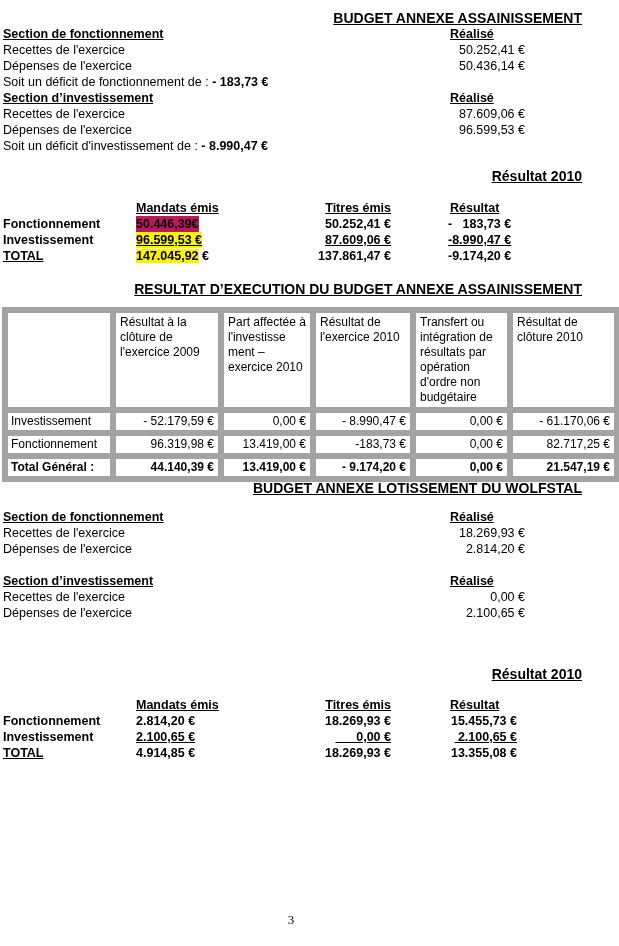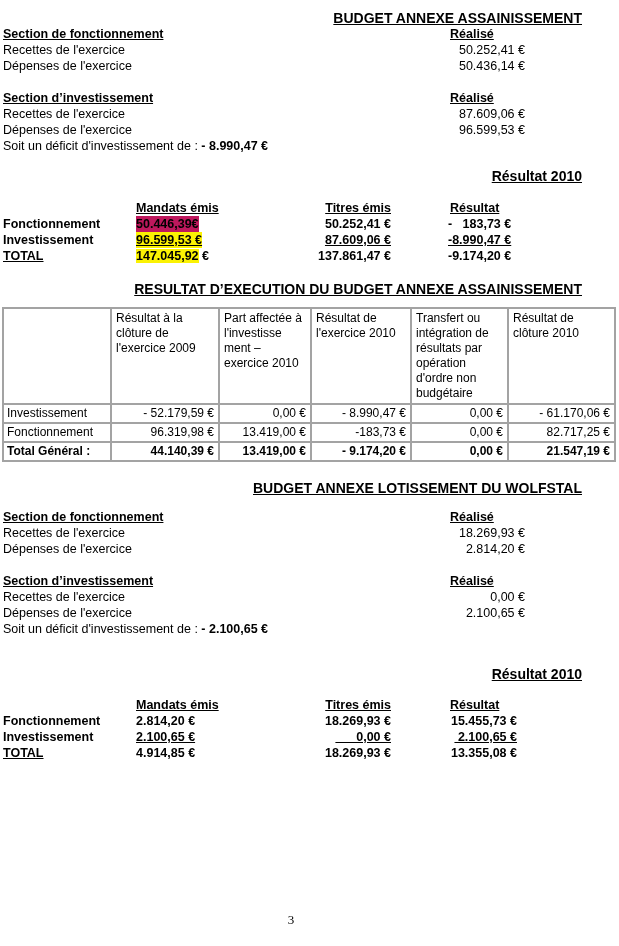--- a/index.html
+++ b/index.html
@@ -22,21 +22,21 @@
   .rm  { position:absolute; left:136px; white-space:pre; }
   .rt  { position:absolute; left:281px; width:110px; text-align:right; white-space:pre; }
   .rr1 { position:absolute; left:448px; white-space:pre; }
   .rrh { position:absolute; left:450px; }
   .rr2 { position:absolute; left:425px; width:92px; text-align:right; white-space:pre; }
   
   .exec {
     position:absolute; left:2px; top:307px; width:614px;
     border-collapse:collapse; table-layout:fixed; font-size:12px; border:2px solid #000;
   }
-  .exec th, .exec td { border:2px solid #a3a3a3; overflow:hidden;margin-left:18px; }
+  .exec th, .exec td { border:6px solid #a3a3a3; overflow:hidden;margin-left:18px; }
   .exec th {
     vertical-align:top; text-align:left; font-weight:normal;
     padding:2px 2px 2px 4px; white-space:pre-line; line-height:15px; height:88px;
   }
   .exec td { height:17px; line-height:15px; padding:0; }
   .exec td.lab { text-align:left; padding-left:3px; }
   .exec td.val { text-align:right; padding-right:4px; }
   .exec tr.total td { font-weight:bold; }
   .pagenum {
     position:absolute; top:912px; left:0; width:582px; text-align:center;
@@ -54,20 +54,23 @@
     <span class="cl b u">Section de fonctionnement</span>
     <span class="crl b u">Réalisé</span>
   </div>
   <div class="row" style="top:42px">
     <span class="cl">Recettes de l'exercice</span>
     <span class="crv">50.252,41 €</span>
   </div>
   <div class="row" style="top:58px">
     <span class="cl">Dépenses de l'exercice</span>
     <span class="crv">50.436,14 €</span>
+  </div>
+  <div class="row" style="top:74px">
+    <span class="cl"><span>Soit un déficit de fonctionnement de : </span><span class="b">- 183,73 €</span></span>
   </div>
   <div class="row" style="top:90px">
     <span class="cl b u">Section d’investissement</span>
     <span class="crl b u">Réalisé</span>
   </div>
   <div class="row" style="top:106px">
     <span class="cl">Recettes de l'exercice</span>
     <span class="crv">87.609,06 €</span>
   </div>
   <div class="row" style="top:122px">
@@ -182,23 +185,20 @@
     <span class="crl b u">Réalisé</span>
   </div>
   <div class="row" style="top:589px">
     <span class="cl">Recettes de l'exercice</span>
     <span class="crv">0,00 €</span>
   </div>
   <div class="row" style="top:605px">
     <span class="cl">Dépenses de l'exercice</span>
     <span class="crv">2.100,65 €</span>
   </div>
-  <div class="row" style="top:621px">
-    <span class="cl"><span>Soit un déficit d'investissement de : </span><span class="b">- 2.100,65 €</span></span>
-  </div>
 
   <div class="title" style="top:666px">Résultat 2010</div>
 
   <div class="row" style="top:697px">
     <span class="rm b u">Mandats émis</span>
     <span class="rt"><span class="b u">Titres émis</span></span>
     <span class="rrh b u">Résultat</span>
   </div>
   <div class="row" style="top:713px">
     <span class="cl b">Fonctionnement</span>

